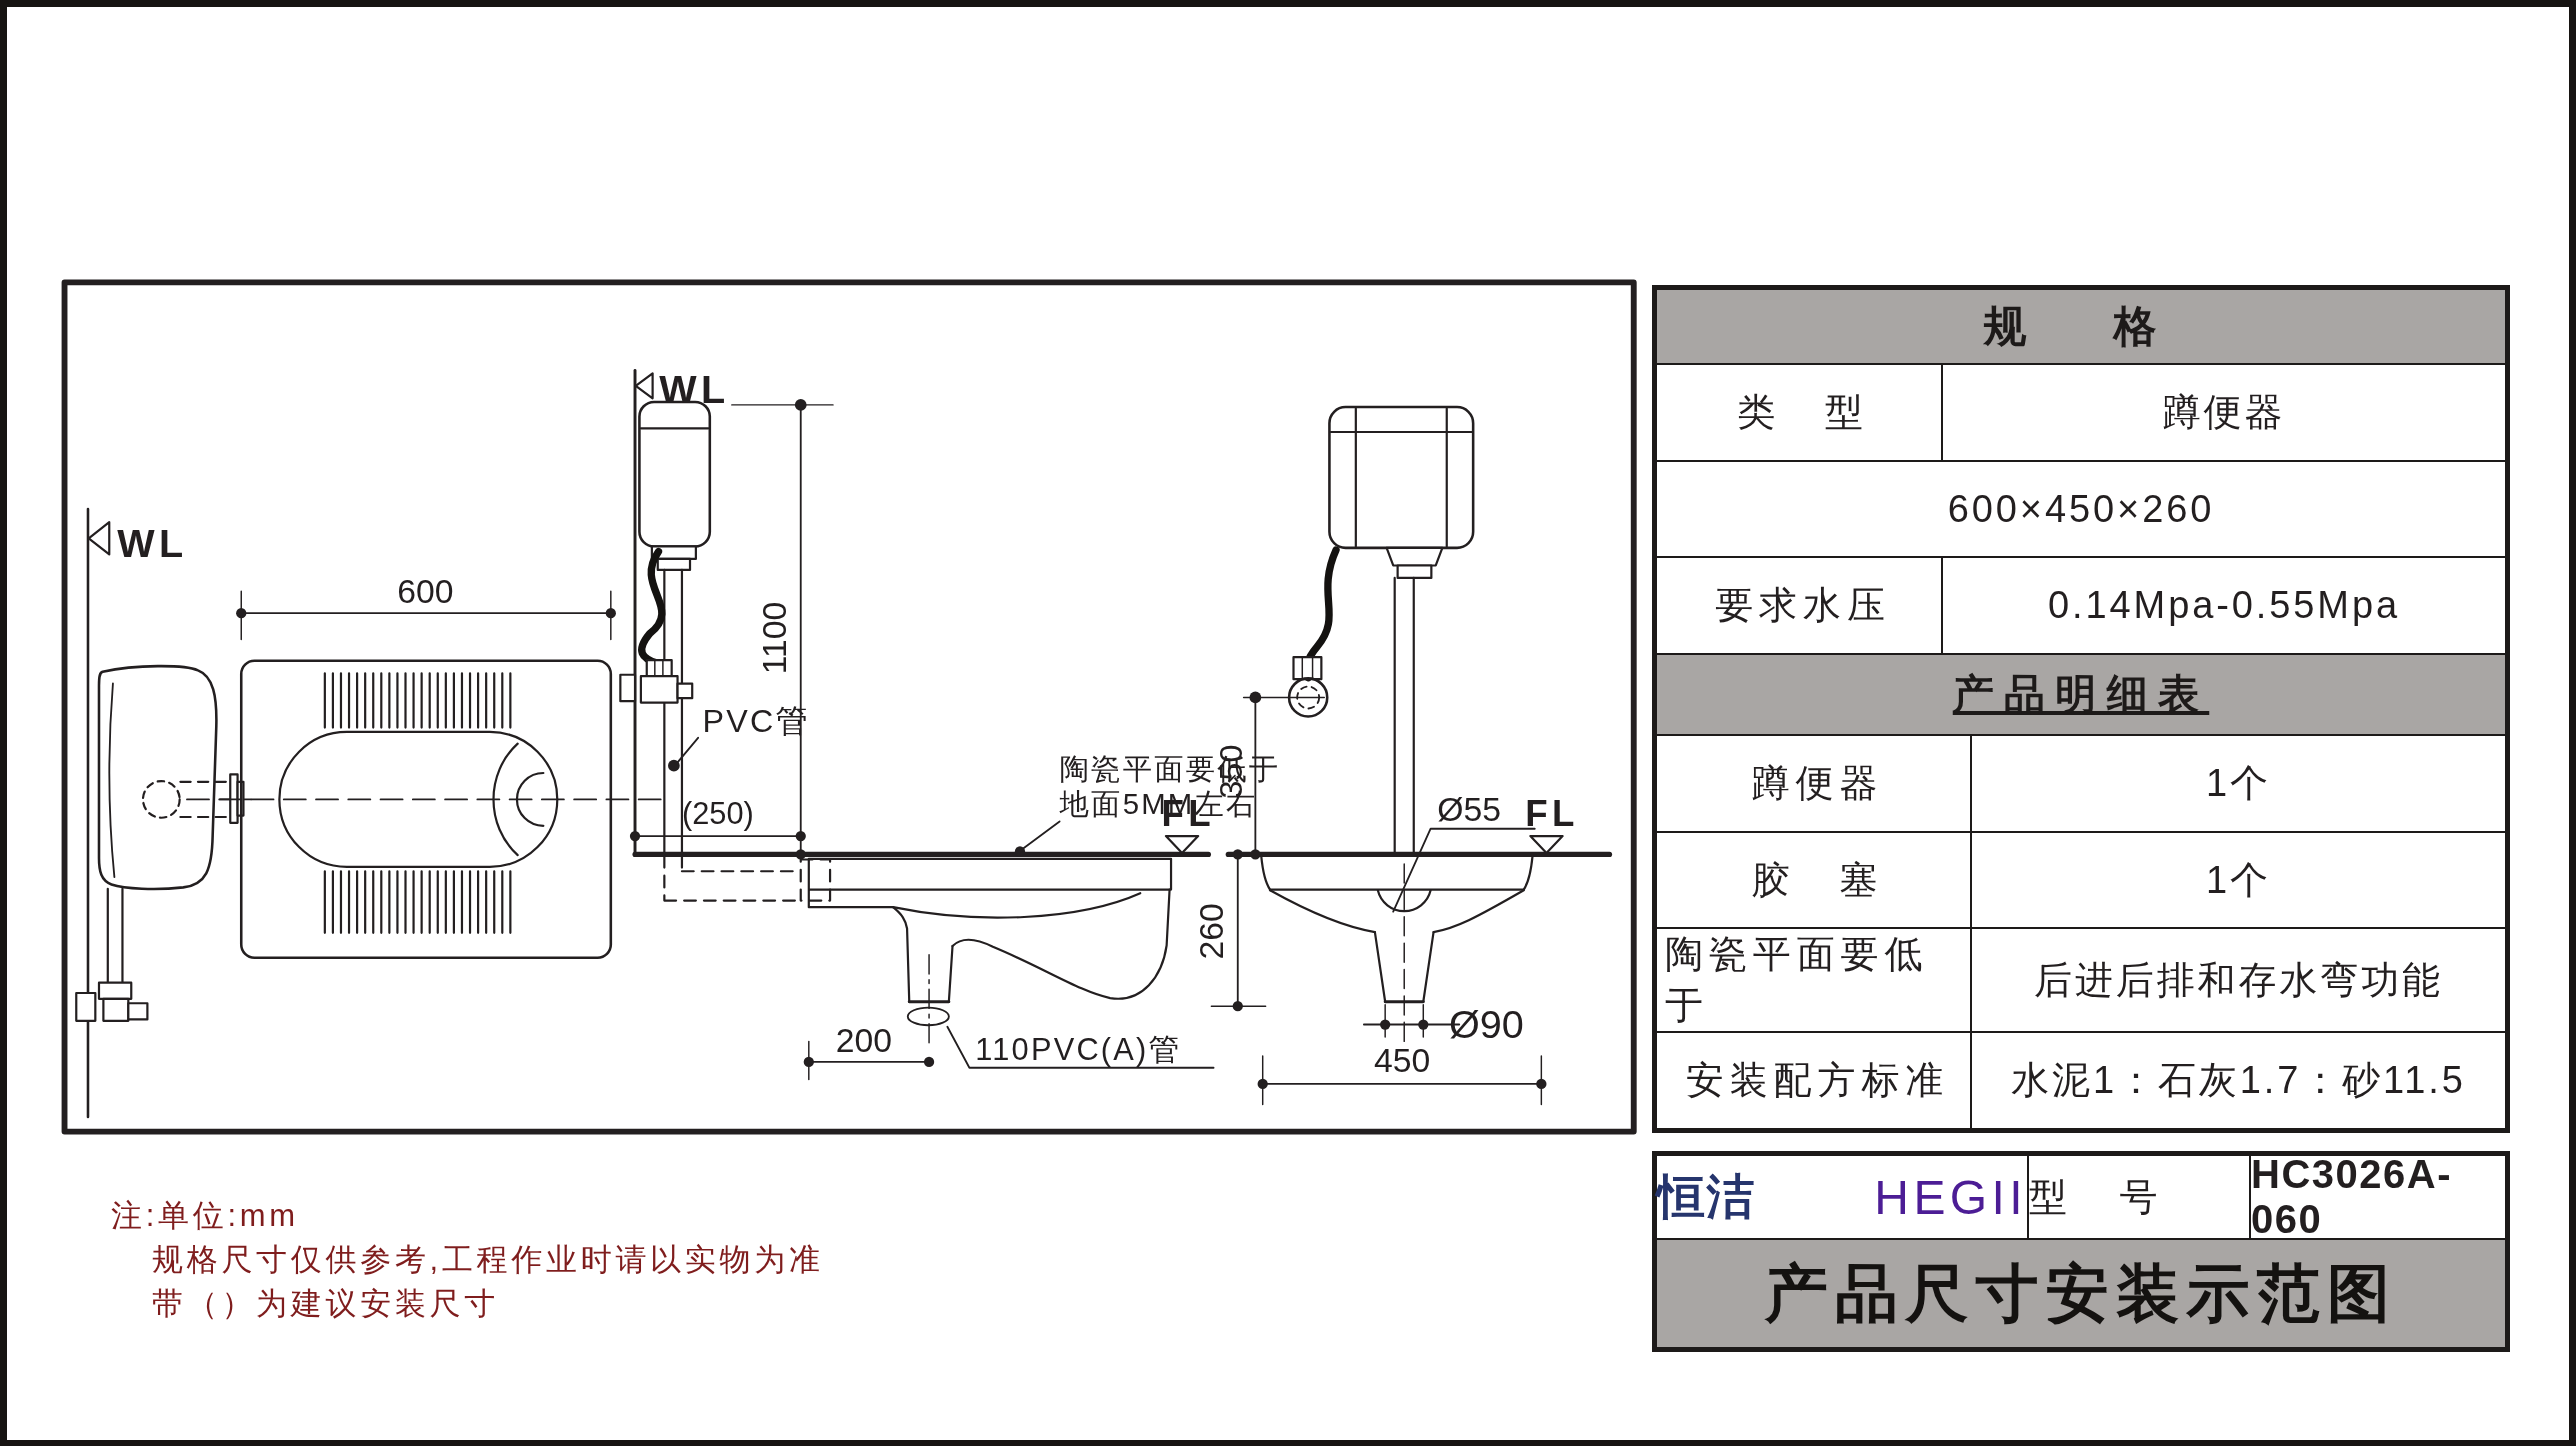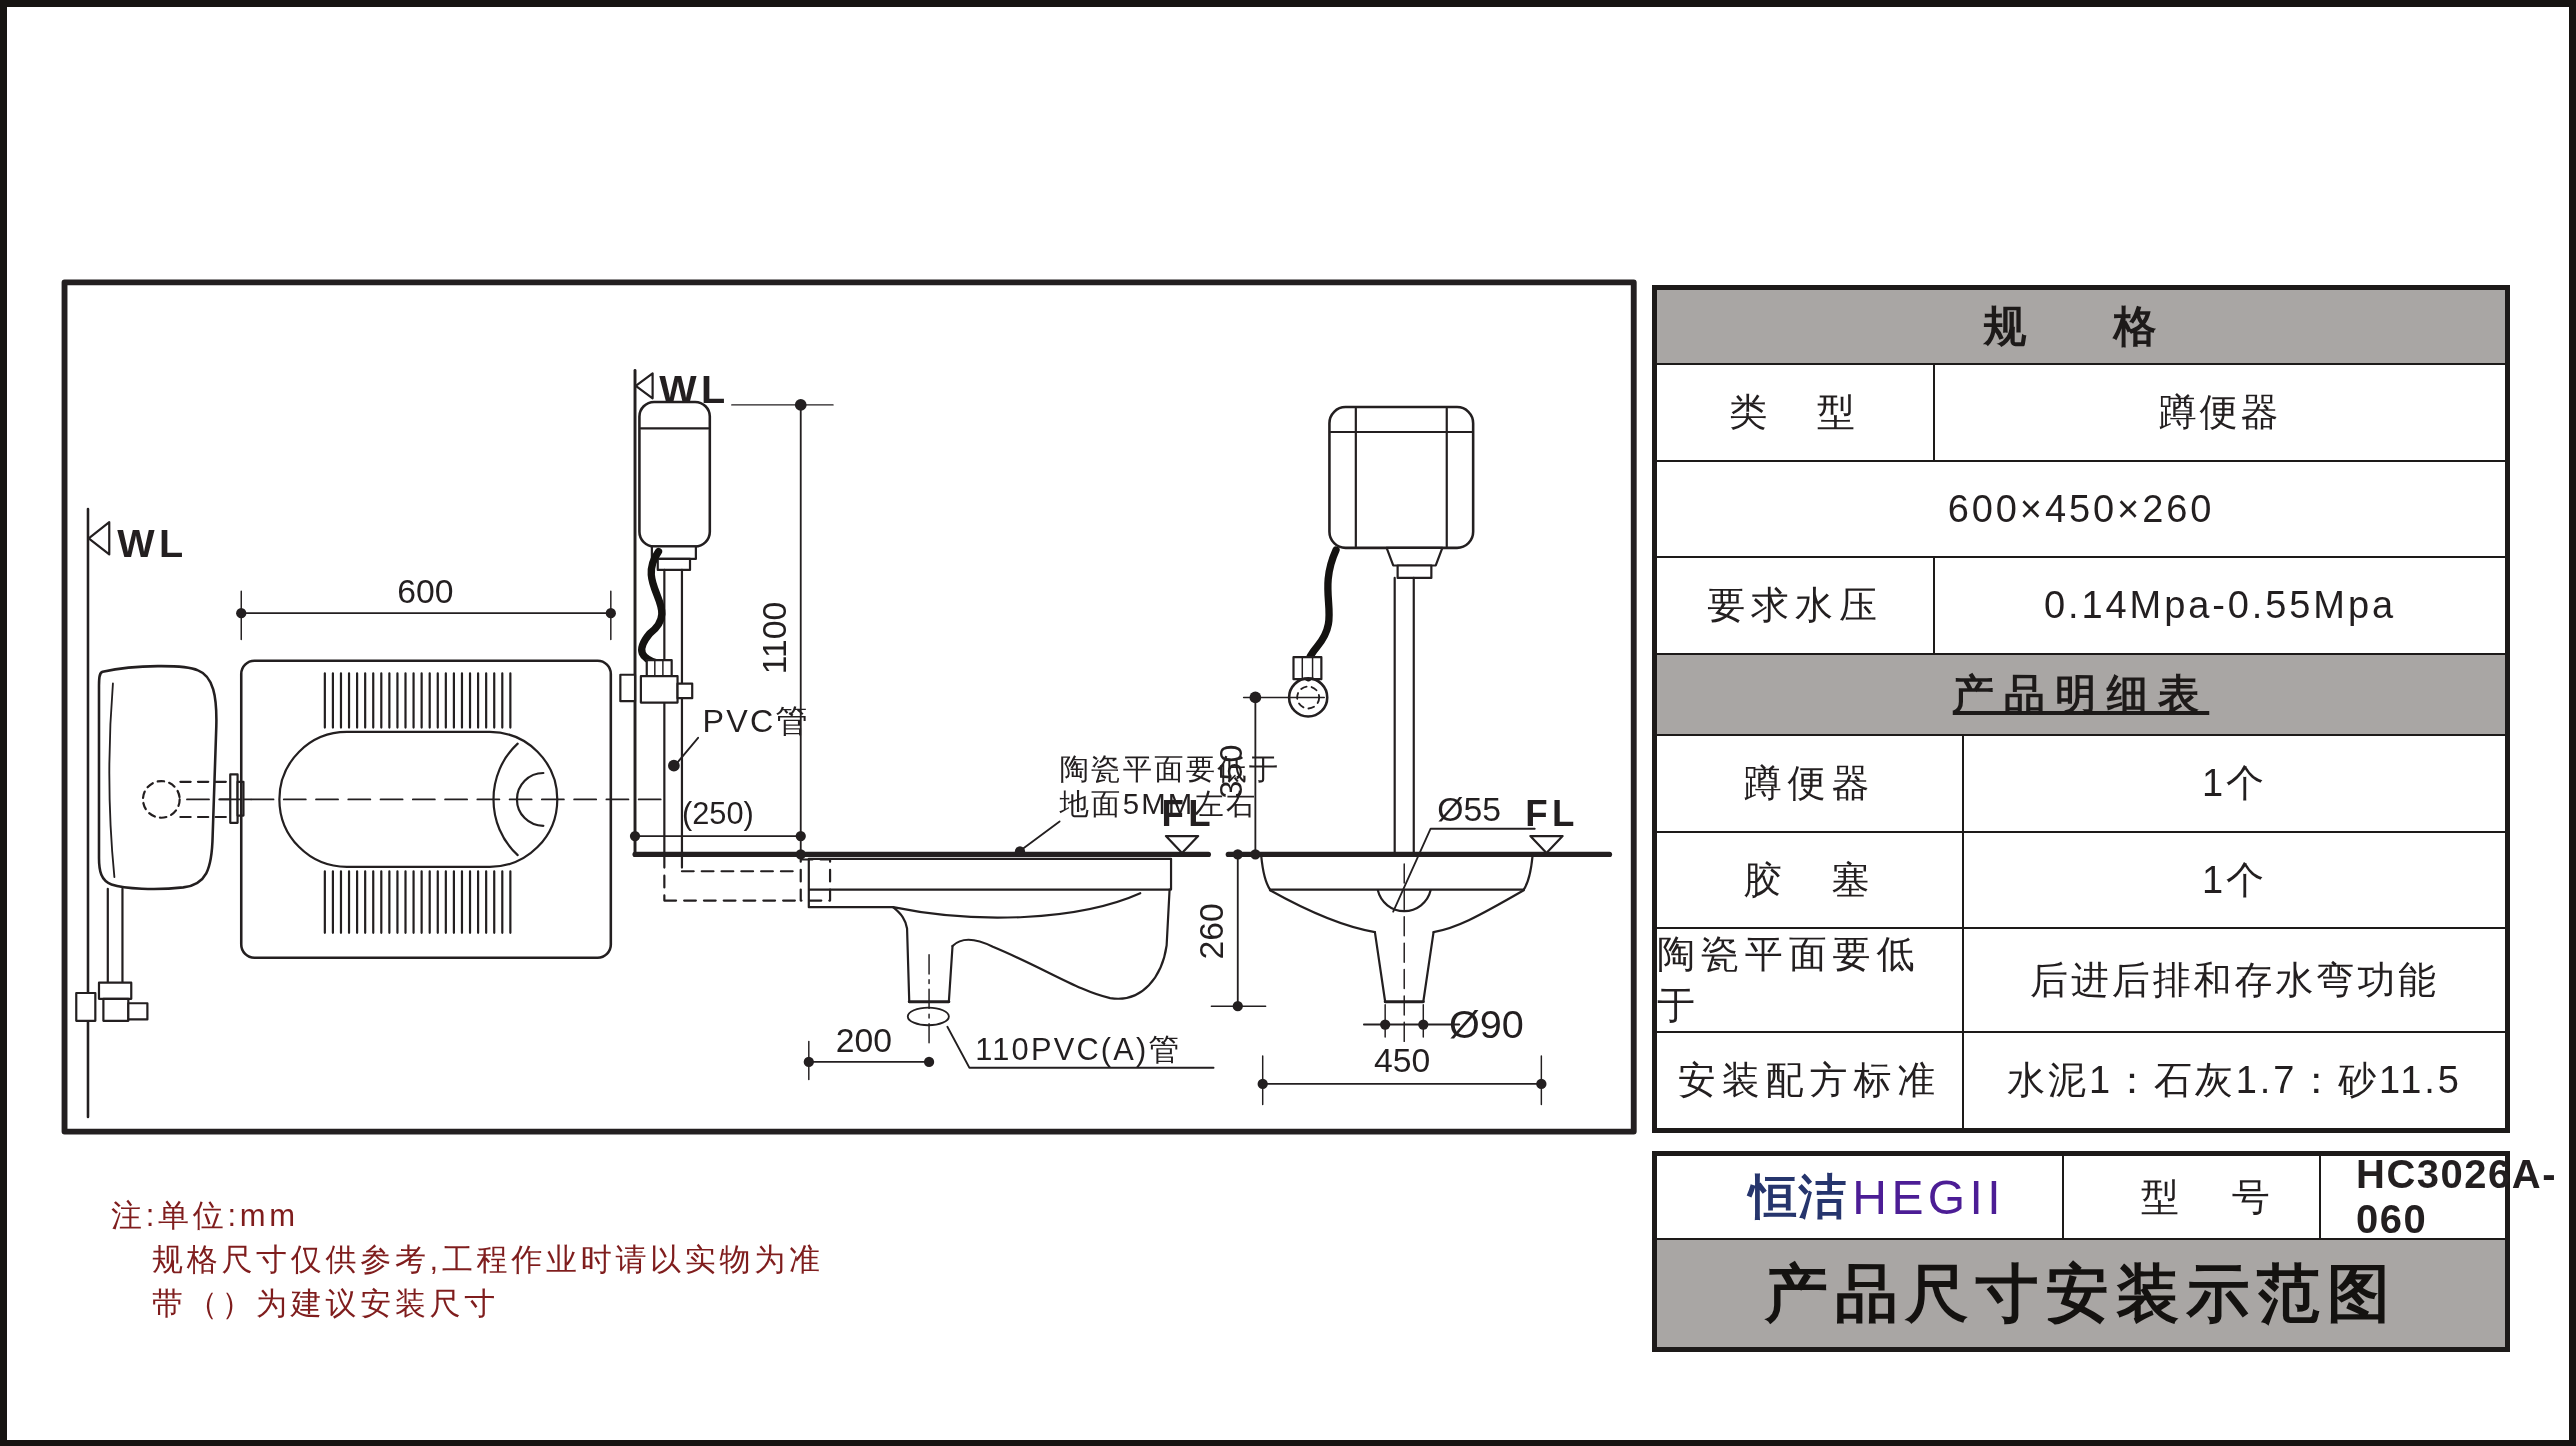--- a/index.html
+++ b/index.html
@@ -15,31 +15,31 @@
   .spec-block{
     position:absolute;left:1652px;top:285px;width:858px;height:848px;
     border:5.1px solid #1d1a19;box-sizing:border-box;display:flex;flex-direction:column;
     background:#fff;
   }
   .band{background:#a9a6a4;display:flex;align-items:center;justify-content:center;
     font-weight:bold;color:#1d1a19;}
   .band.h1{height:73px;font-size:43px;letter-spacing:22px;flex:none;}
   .band.h2{height:79px;font-size:41px;letter-spacing:10.3px;border-top:2.2px solid #1d1a19;flex:none;text-decoration:underline;}
   .trow{flex:1;display:flex;border-top:2.2px solid #1d1a19;align-items:stretch;}
-  .trow .lbl{width:276px;flex:none;border-right:2.2px solid #1d1a19;display:flex;align-items:center;justify-content:center;font-size:38px;letter-spacing:5.9px;}
+  .trow .lbl{width:276px;flex:none;border-right:2.2px solid #1d1a19;display:flex;align-items:center;justify-content:center;font-size:38px;letter-spacing:5.9px;margin-left:8px;}
   .trow.wide .lbl{width:305px;}
   .trow .val{flex:1;display:flex;align-items:center;justify-content:center;font-size:38px;letter-spacing:2.9px;}
 
   
   .title-block{
     position:absolute;left:1652px;top:1151px;width:858px;height:201px;
     border:5.9px solid #1d1a19;box-sizing:border-box;display:flex;flex-direction:column;background:#fff;
   }
   .tb-top{height:82px;flex:none;display:flex;}
-  .tb-cell{display:flex;align-items:center;justify-content:center;margin-left:35px;}
+  .tb-cell{display:flex;align-items:center;justify-content:space-between;}
   .tb-logo{width:370px;flex:none;border-right:2.9px solid #1d1a19;gap:4.4px;}
   .tb-logo .cn{font-size:48px;font-weight:bold;color:#26356d;letter-spacing:1.5px;}
   .tb-logo .en{font-size:48px;font-weight:normal;color:#4c1d95;letter-spacing:4.4px;}
   .tb-model-label{width:220px;flex:none;border-right:2.9px solid #1d1a19;font-size:38px;letter-spacing:7.3px;}
   .tb-model-value{flex:1;font-size:40px;letter-spacing:1.5px;font-weight:bold;}
   .tb-title{flex:1;border-top:2.9px solid #1d1a19;background:#a9a6a4;display:flex;align-items:center;justify-content:center;
     font-size:63px;font-weight:bold;letter-spacing:7.3px;color:#141210;}
 
   
   .notes{position:absolute;left:111px;top:1194px;font-size:31px;letter-spacing:3.7px;line-height:44px;color:#7f1d1d;}

